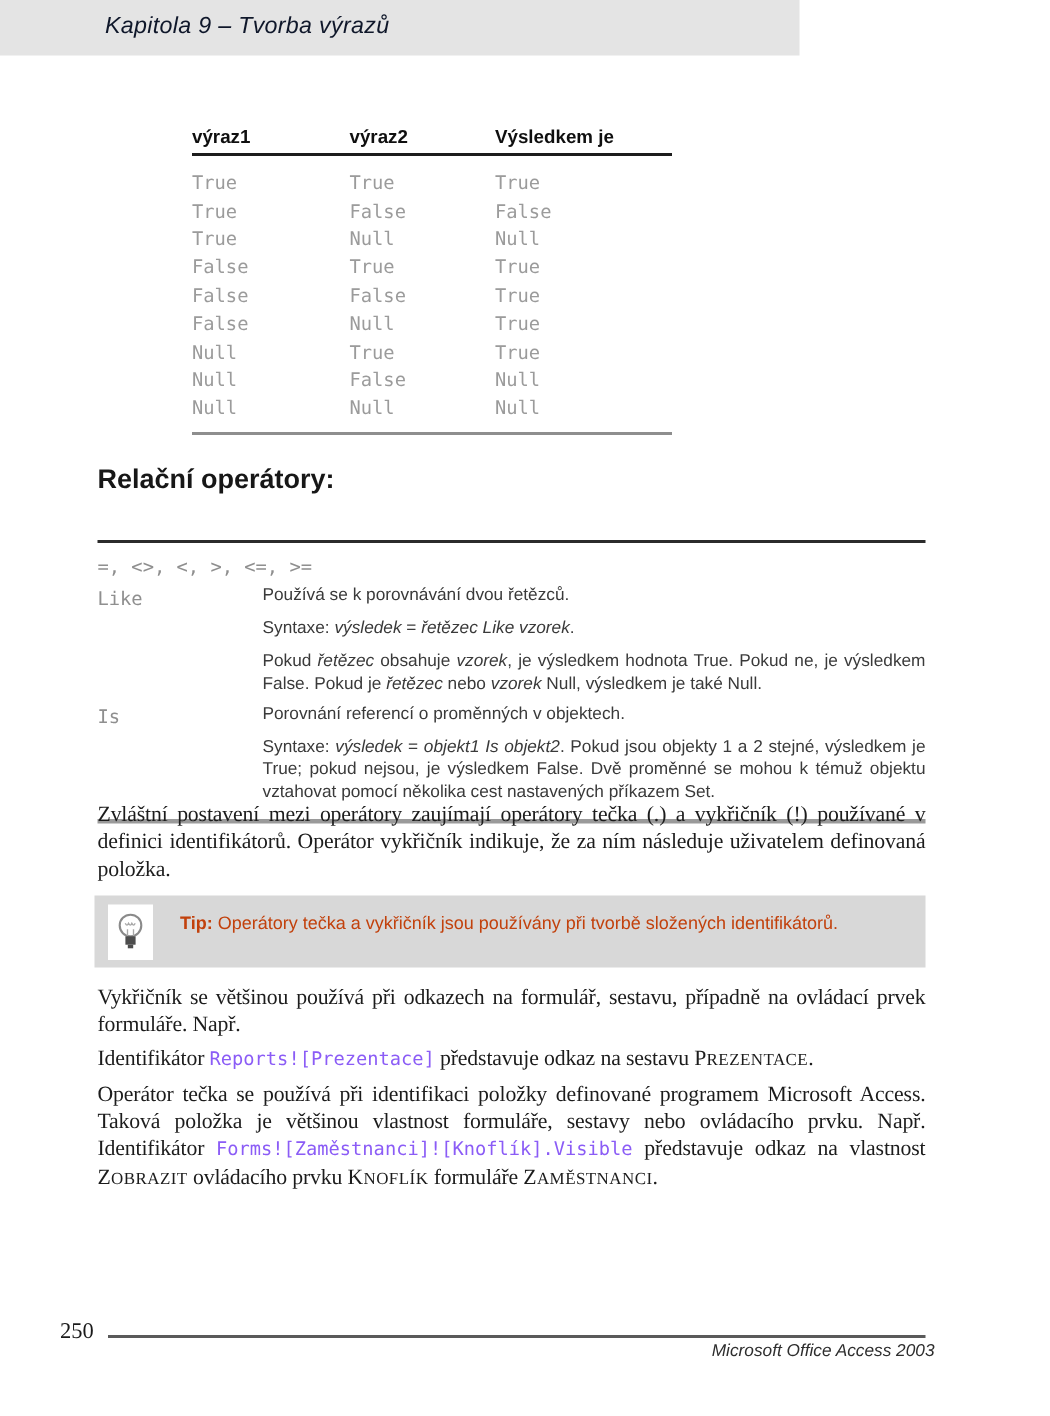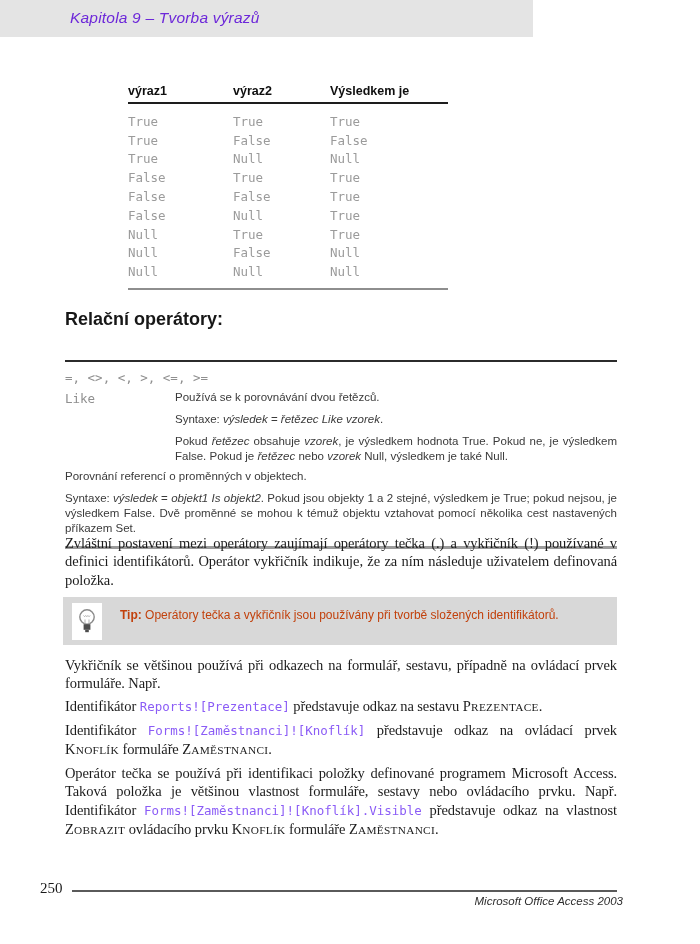--- a/index.html
+++ b/index.html
@@ -5,21 +5,21 @@
   html,body{margin:0;padding:0;}
   body{
     width:700px;height:944px;position:relative;background:#ffffff;
     font-family:"Liberation Serif",serif;color:#1a1a1a;overflow:hidden;
   }
   
   .header-bar{position:absolute;left:0;top:0;width:533px;height:37px;background:#e4e4e4;}
   .header-text{
     position:absolute;left:70px;top:9px;
     font-family:"Liberation Sans",sans-serif;font-style:italic;
-    font-size:15.5px;color:#6d28d9;letter-spacing:.2px;
+    font-size:15.5px;color:#0f172a;letter-spacing:.2px;
   }
   
   .truth-table{position:absolute;left:128px;top:84px;width:320px;}
   .tt-head{display:flex;border-bottom:2px solid #1d1d1d;padding-bottom:4px;
     font-family:"Liberation Sans",sans-serif;font-weight:bold;font-size:12.5px;color:#0f0f0f;}
   .tt-head .c0{width:105px;} .tt-head .c1{width:97px;} .tt-head .c2{width:118px;}
   .tt-body{padding:8px 0 7px;border-bottom:2.5px solid #8e8e8e;}
   .t-row{display:flex;height:18.8px;align-items:center;
     font-family:"DejaVu Sans Mono",monospace;font-size:12.5px;color:#9b9b9b;}
   .t-row .c0{width:105px;} .t-row .c1{width:97px;} .t-row .c2{width:118px;}
@@ -131,20 +131,21 @@
     </div>
     <div class="op-row">
       <div class="op-term">Like</div>
       <div class="op-desc">
         <p><span>Používá se k porovnávání dvou řetězců.</span></p>
         <p><span>Syntaxe: </span><span class="it">výsledek</span><span> = </span><span class="it">řetězec Like vzorek</span><span>.</span></p>
         <p><span>Pokud </span><span class="it">řetězec</span><span> obsahuje </span><span class="it">vzorek</span><span>, je výsledkem hodnota True. Pokud ne, je výsledkem False. Pokud je </span><span class="it">řetězec</span><span> nebo </span><span class="it">vzorek</span><span> Null, výsledkem je také Null.</span></p>
       </div>
     </div>
     <div class="op-row">
+      <div class="op-term">Is</div>
       <div class="op-desc">
         <p><span>Porovnání referencí o proměnných v objektech.</span></p>
         <p><span>Syntaxe: </span><span class="it">výsledek</span><span> = </span><span class="it">objekt1 Is objekt2</span><span>. Pokud jsou objekty 1 a 2 stejné, výsledkem je True; pokud nejsou, je výsledkem False. Dvě proměnné se mohou k témuž objektu vztahovat pomocí několika cest nastavených příkazem Set.</span></p>
       </div>
     </div>
   </div>
 
 <div class="body-block block-top">
     <p class="body-par"><span>Zvláštní postavení mezi operátory zaujímají operátory tečka (.) a vykřičník (!) používané v definici identifikátorů. Operátor vykřičník indikuje, že za ním následuje uživatelem definovaná položka.</span></p>
   </div>
@@ -159,19 +160,18 @@
       <rect x="7.6" y="17.2" width="6.8" height="5.6" fill="#4c4c4c"></rect>
       <rect x="9.2" y="22.8" width="3.6" height="2.4" fill="#4c4c4c"></rect>
     </svg>
   </div>
   <div class="tip-text"><span class="bold">Tip:</span><span> Operátory tečka a vykřičník jsou používány při tvorbě složených identifikátorů.</span></div>
 </div>
 
 <div class="body-block block-bottom">
     <p class="body-par"><span>Vykřičník se většinou používá při odkazech na formulář, sestavu, případně na ovládací prvek formuláře. Např.</span></p>
     <p class="body-par"><span>Identifikátor </span><span class="mono">Reports![Prezentace]</span><span> představuje odkaz na sestavu </span><span class="sc">P<span class="sc-tail">rezentace</span></span><span>.</span></p>
-    <p class="body-par"><span>Identifikátor </span><span class="mono">Forms![Zaměstnanci]![Knoflík]</span><span> představuje odkaz na ovládací prvek </span><span class="sc">K<span class="sc-tail">noflík</span></span><span> formuláře </span><span class="sc">Z<span class="sc-tail">aměstnanci</span></span><span>.</span></p>
     <p class="body-par"><span>Operátor tečka se používá při identifikaci položky definované programem Microsoft Access. Taková položka je většinou vlastnost formuláře, sestavy nebo ovládacího prvku. Např. Identifikátor </span><span class="mono">Forms![Zaměstnanci]![Knoflík].Visible</span><span> představuje odkaz na vlastnost </span><span class="sc">Z<span class="sc-tail">obrazit</span></span><span> ovládacího prvku </span><span class="sc">K<span class="sc-tail">noflík</span></span><span> formuláře </span><span class="sc">Z<span class="sc-tail">aměstnanci</span></span><span>.</span></p>
   </div>
 
 <div class="page-number">250</div>
 <div class="footer-line"></div>
 <div class="footer-right">Microsoft Office Access 2003</div>
 
 </body></html>

